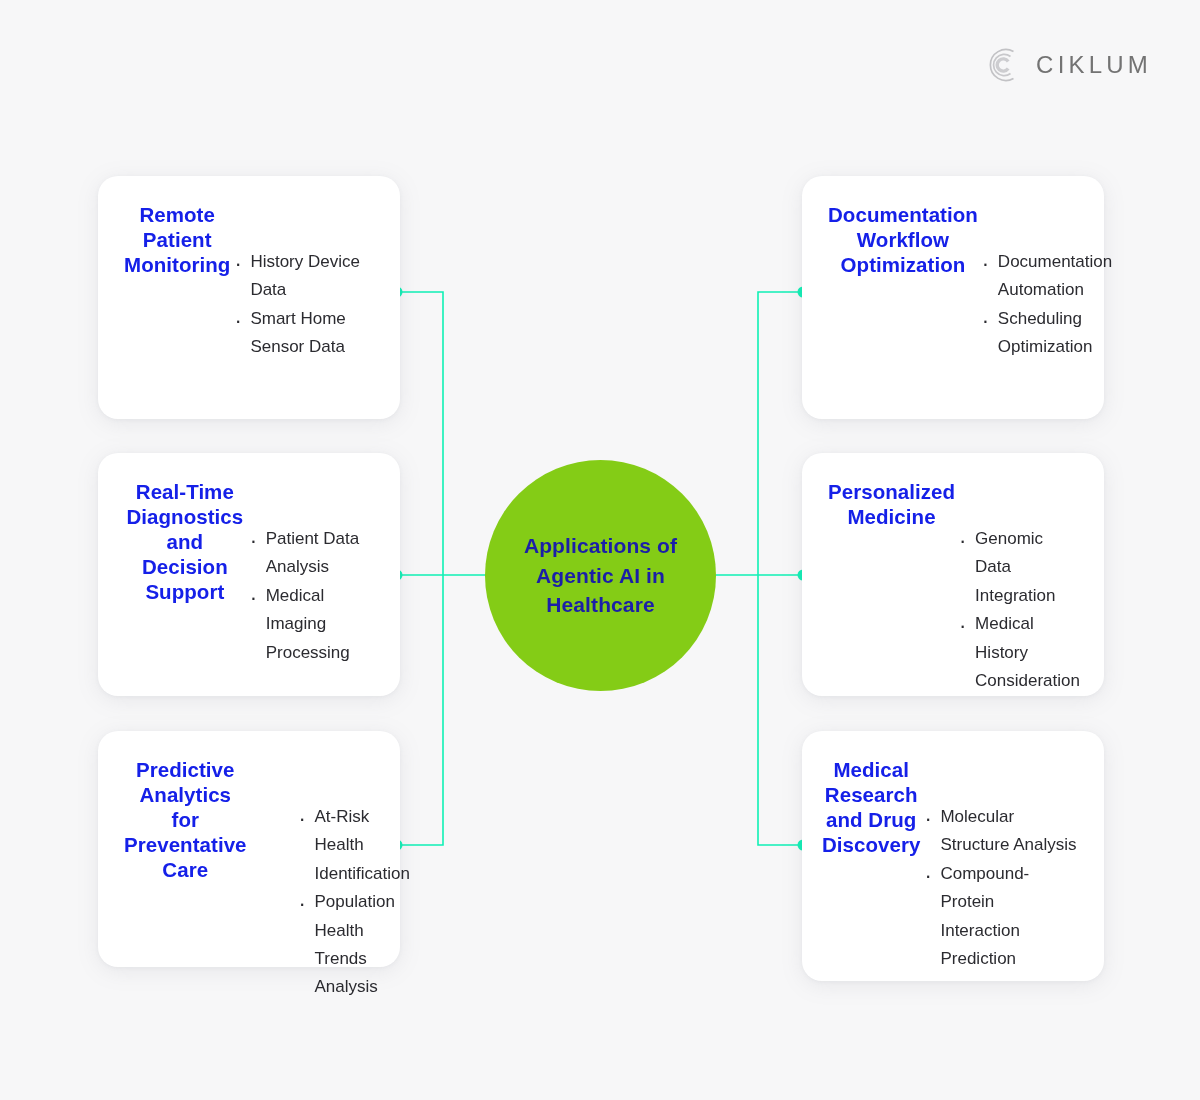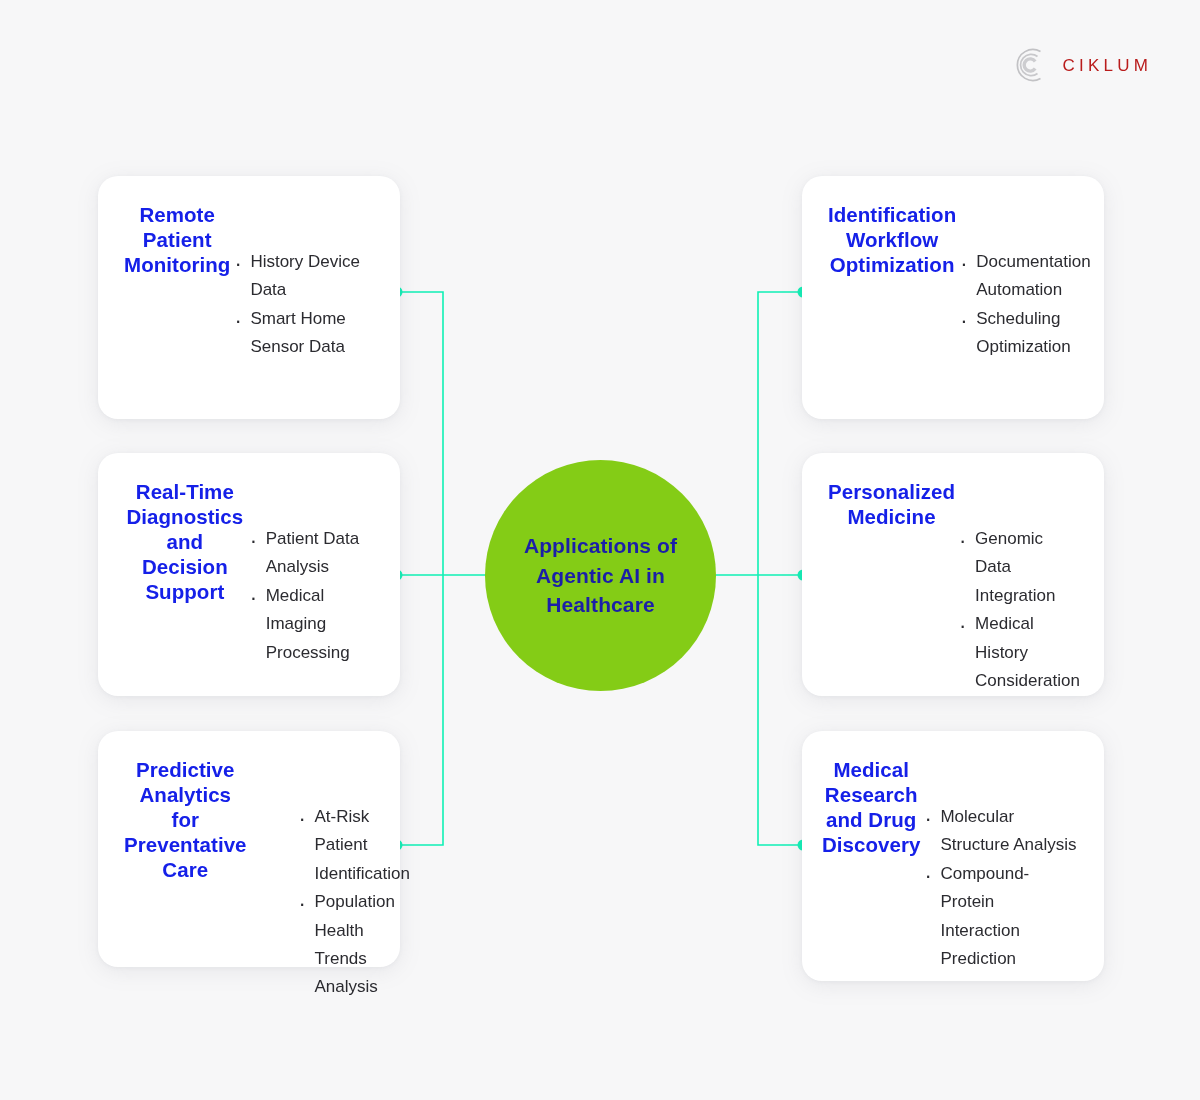--- a/index.html
+++ b/index.html
@@ -33,23 +33,23 @@
     display: flex;
     align-items: center;
     gap: 14px;
   }
   .brand-mark {
     width: 42px;
     height: 42px;
     display: block;
   }
   .brand-name {
-    font-size: 17px;
+    font-size: 24px;
     letter-spacing: 4.2px;
-    color: #b91c1c;
+    color: #737373;
     font-weight: 400;
     line-height: 1;
   }
 
   
   .connectors {
     position: absolute;
     left: 0;
     top: 0;
     width: 1200px;
@@ -198,27 +198,27 @@
     <ul class="card-list">
       <li>Patient Data Analysis</li>
       <li>Medical Imaging Processing</li>
     </ul>
   </div>
 
   <div class="card card--left card--r3">
     <div class="card-title">Predictive Analytics
 for Preventative Care</div>
     <ul class="card-list">
-      <li>At-Risk Patient Identification</li>
+      <li>At-Risk Health Identification</li>
       <li>Population Health Trends Analysis</li>
     </ul>
   </div>
 
   <div class="card card--right card--r1">
-    <div class="card-title">Identification Workflow
+    <div class="card-title">Documentation Workflow
 Optimization</div>
     <ul class="card-list">
       <li>Documentation Automation</li>
       <li>Scheduling Optimization</li>
     </ul>
   </div>
 
   <div class="card card--right card--r2">
     <div class="card-title">Personalized
 Medicine</div>

